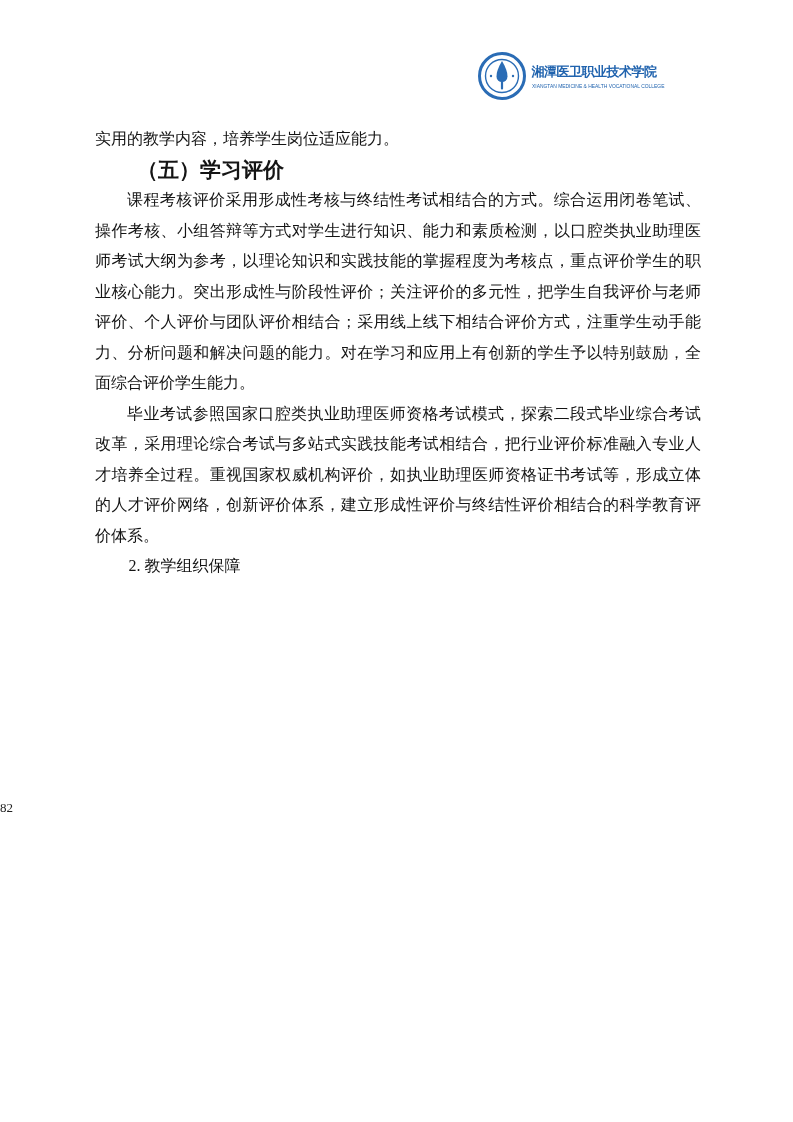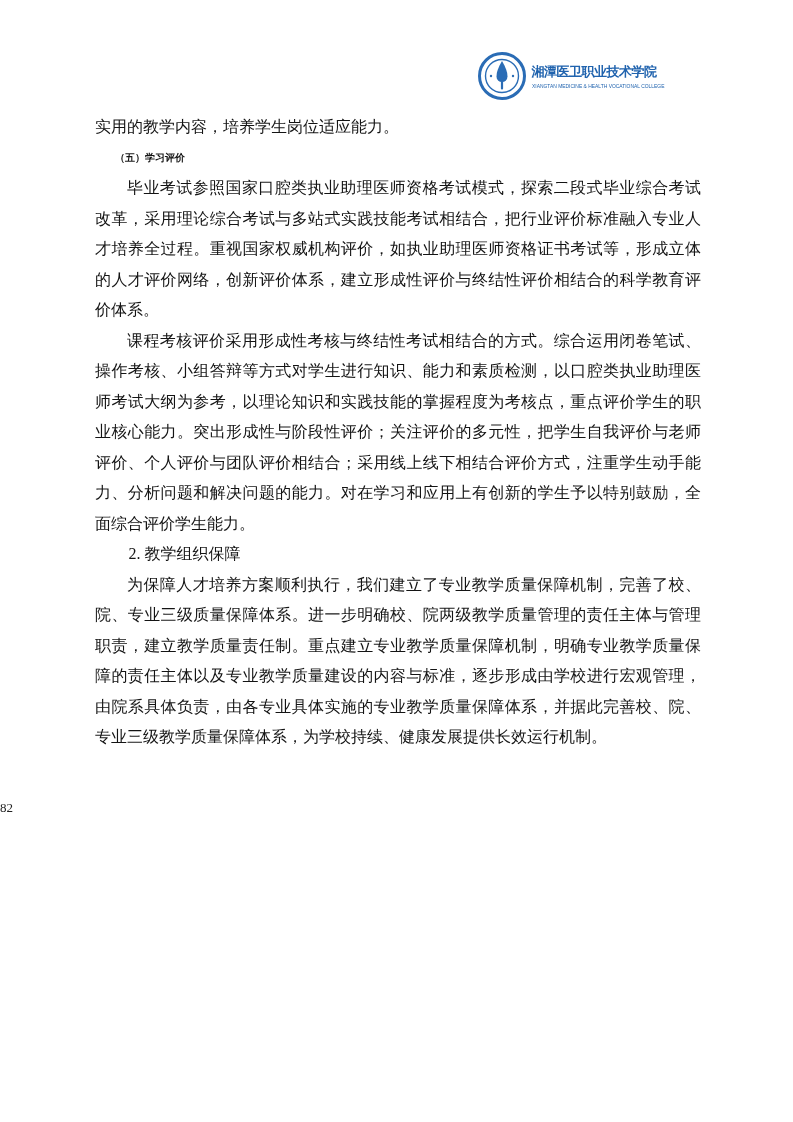--- a/index.html
+++ b/index.html
@@ -38,36 +38,36 @@
     letter-spacing: 0;
     white-space: nowrap;
     margin-top: 2px;
     transform: scaleX(0.82);
     transform-origin: left center;
     font-family: "Liberation Sans", "DejaVu Sans", sans-serif;
   }
   
   .content {
     position: absolute;
-    top: 112px; left: 95px;
+    top: 124px; left: 95px;
     width: 606px;
     font-size: 16px;
     line-height: 30.5px;
     text-align: justify;
     text-justify: inter-ideograph;
     color: #141414;
   }
   .content p { margin: 0; }
   .para { text-indent: 2em; }
   .para.no-indent { text-indent: 0; }
   .heading {
     font-family: "Liberation Sans", "DejaVu Sans", sans-serif;
     font-weight: bold;
     text-indent: 2em;
-    font-size: 10px;
+    font-size: 21px;
   }
   .subheading { text-indent: 2.1em; }
   
   .page-footer {
     position: absolute;
     bottom: 72px; left: 0;
     width: 100%;
     text-align: left;
     font-size: 13px;
     color: #222222;
@@ -91,23 +91,22 @@
       <div class="logo-text">
         <div class="logo-zh">湘潭医卫职业技术学院</div>
         <div class="logo-en">XIANGTAN MEDICINE &amp; HEALTH VOCATIONAL COLLEGE</div>
       </div>
     </div>
   </div>
 
   <div class="content">
     <p class="para no-indent">实用的教学内容，培养学生岗位适应能力。</p>
     <p class="heading">（五）学习评价</p>
+    <p class="para">课程考核评价采用形成性考核与终结性考试相结合的方式。综合运用闭卷笔试、操作考核、小组答辩等方式对学生进行知识、能力和素质检测，以口腔类执业助理医师考试大纲为参考，以理论知识和实践技能的掌握程度为考核点，重点评价学生的职业核心能力。突出形成性与阶段性评价；关注评价的多元性，把学生自我评价与老师评价、个人评价与团队评价相结合；采用线上线下相结合评价方式，注重学生动手能力、分析问题和解决问题的能力。对在学习和应用上有创新的学生予以特别鼓励，全面综合评价学生能力。</p>
     <p class="para">毕业考试参照国家口腔类执业助理医师资格考试模式，探索二段式毕业综合考试改革，采用理论综合考试与多站式实践技能考试相结合，把行业评价标准融入专业人才培养全过程。重视国家权威机构评价，如执业助理医师资格证书考试等，形成立体的人才评价网络，创新评价体系，建立形成性评价与终结性评价相结合的科学教育评价体系。</p>
-    <p class="para">课程考核评价采用形成性考核与终结性考试相结合的方式。综合运用闭卷笔试、操作考核、小组答辩等方式对学生进行知识、能力和素质检测，以口腔类执业助理医师考试大纲为参考，以理论知识和实践技能的掌握程度为考核点，重点评价学生的职业核心能力。突出形成性与阶段性评价；关注评价的多元性，把学生自我评价与老师评价、个人评价与团队评价相结合；采用线上线下相结合评价方式，注重学生动手能力、分析问题和解决问题的能力。对在学习和应用上有创新的学生予以特别鼓励，全面综合评价学生能力。</p>
     <p class="subheading">2.  教学组织保障</p>
-    <p class="para">为保障人才培养方案顺利执行，我们建立了专业教学质量保障机制，完善了校、院、专业三级质量保障体系。进一步明确校、院两级教学质量管理的责任主体与管理职责，建立教学质量责任制。重点建立专业教学质量保障机制，明确专业教学质量保障的责任主体以及专业教学质量建设的内容与标准，逐步形成由学校进行宏观管理，由院系具体负责，由各专业具体实施的专业教学质量保障体系，并据此完善校、院、专业三级教学质量保障体系，为学校持续、健康发展提供长效运行机制。</p>
   </div>
 
   <div class="page-footer">
     <span class="page-number">82</span>
   </div>
 
 </div>
 
 </body></html>

